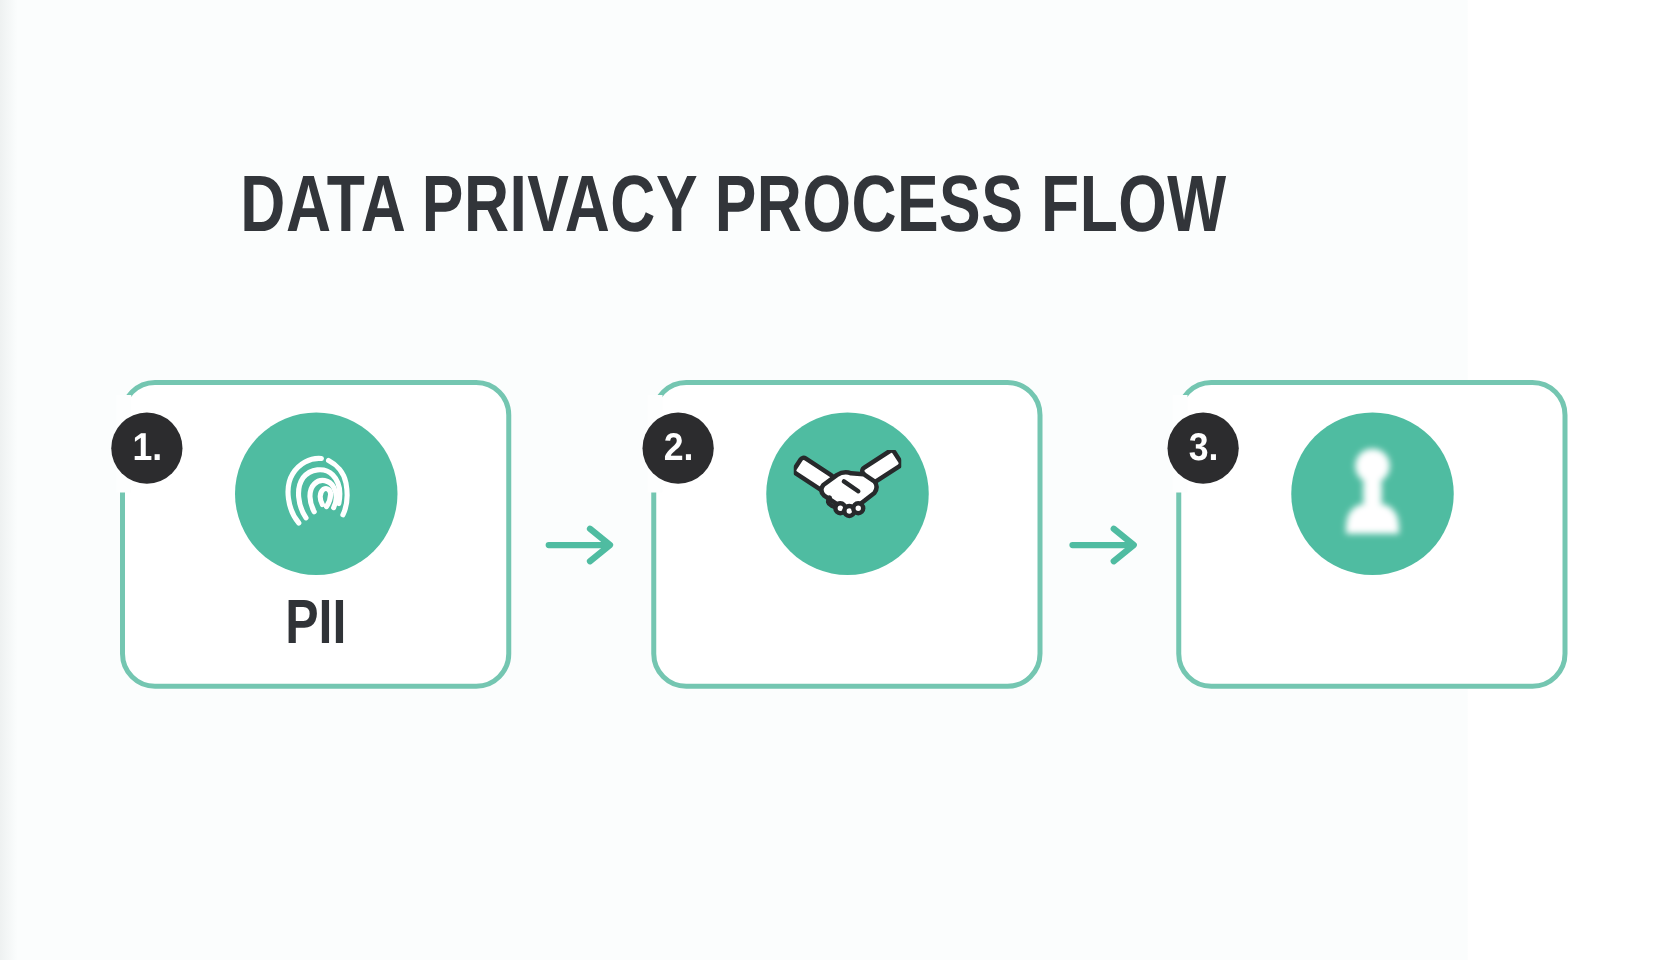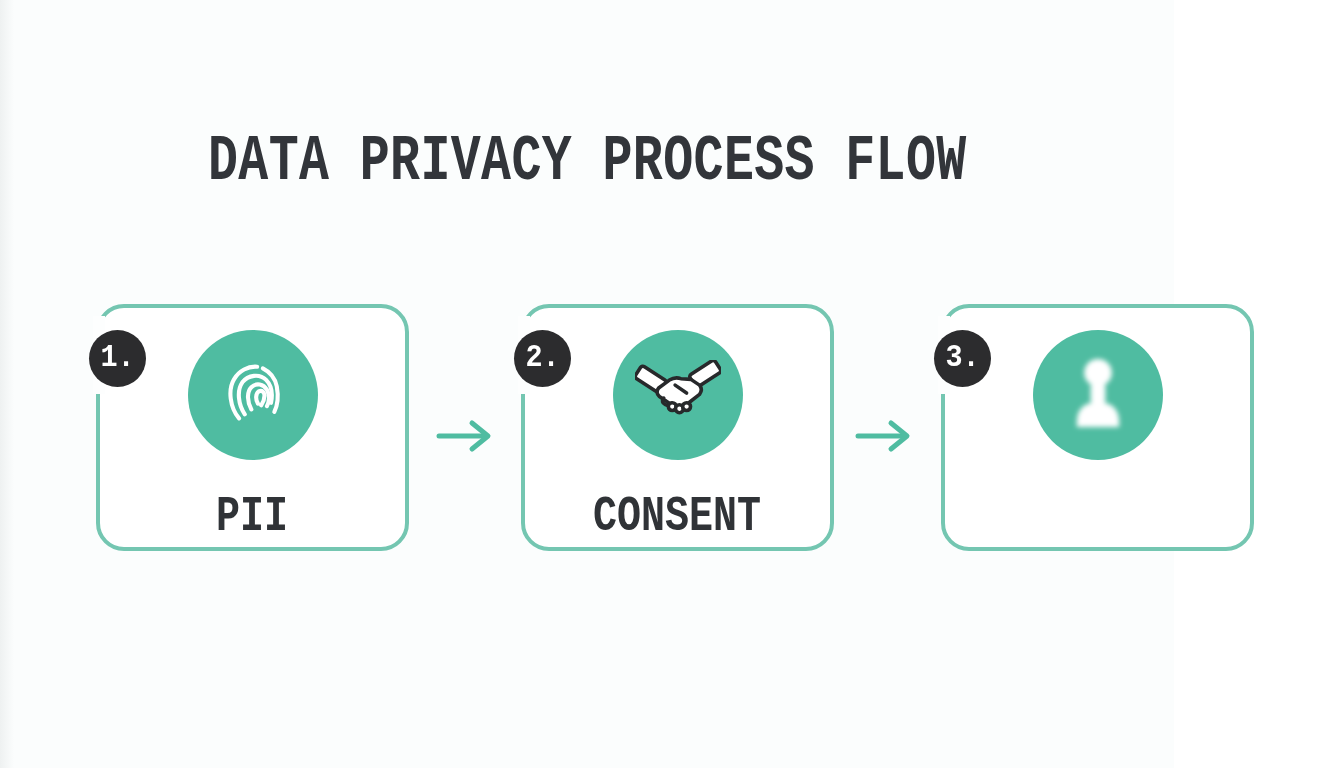--- a/index.html
+++ b/index.html
@@ -10,21 +10,20 @@
     overflow: hidden;
     font-family: "Liberation Sans", sans-serif;
   }
   .canvas {
     position: relative;
     width: 1174px;
     height: 768px;
     background:
       linear-gradient(to right, #eef1f1 0px, #fbfdfd 14px, #fbfdfd 1330px, #f3f6f6 1344px),
       #fbfdfd;
-    font-family: Liberation Mono, monospace;
   }
   
   .title-wrap {
     position: absolute;
     top: 126px;
     left: 0;
     width: 100%;
     text-align: center;
     white-space: nowrap;
   }
@@ -82,21 +81,21 @@
     width: 130px;
     height: 130px;
     margin: 22px auto 0;
     border-radius: 50%;
     background: #4fbca1;
     display: flex;
     align-items: center;
     justify-content: center;
   }
   .step-label {
-    margin-top: 28px;
+    margin-top: 8px;
     text-align: center;
     white-space: nowrap;
   }
   .label-text {
     display: inline-block;
     font-size: 50px;
     font-weight: 700;
     color: #303337;
     transform: scaleX(0.8);
     transform-origin: center;
@@ -166,23 +165,20 @@
             <path d="M78 26 L90 34 Q95 40 90 47 L72 61 Q62 68 52 62 L34 50 Q28 44 33 38 L48 27 Q56 22 64 25 Z"></path>
             <path d="M56 34 L72 45" fill="none"></path>
             <path d="M40 52 Q36 58 42 61 Q47 64 51 59" fill="none"></path>
             <circle cx="52" cy="64" r="5.5"></circle>
             <circle cx="62" cy="67" r="5.5"></circle>
             <circle cx="72" cy="64" r="5.5"></circle>
           </g>
         </svg>
       </span>
     </div>
-    <div class="step-label">
-      <span class="label-text">CONSENT</span>
-    </div>
   </div>
 
   <div class="flow-arrow" style="left:854px">
     <span>
       <svg width="60" height="36" viewBox="0 0 60 36">
         <g fill="none" stroke="#4fbca1" stroke-width="5" stroke-linecap="round" stroke-linejoin="round">
           <line x1="4" y1="18" x2="50" y2="18"></line>
           <polyline points="37 5 53 18 37 31"></polyline>
         </g>
       </svg>

